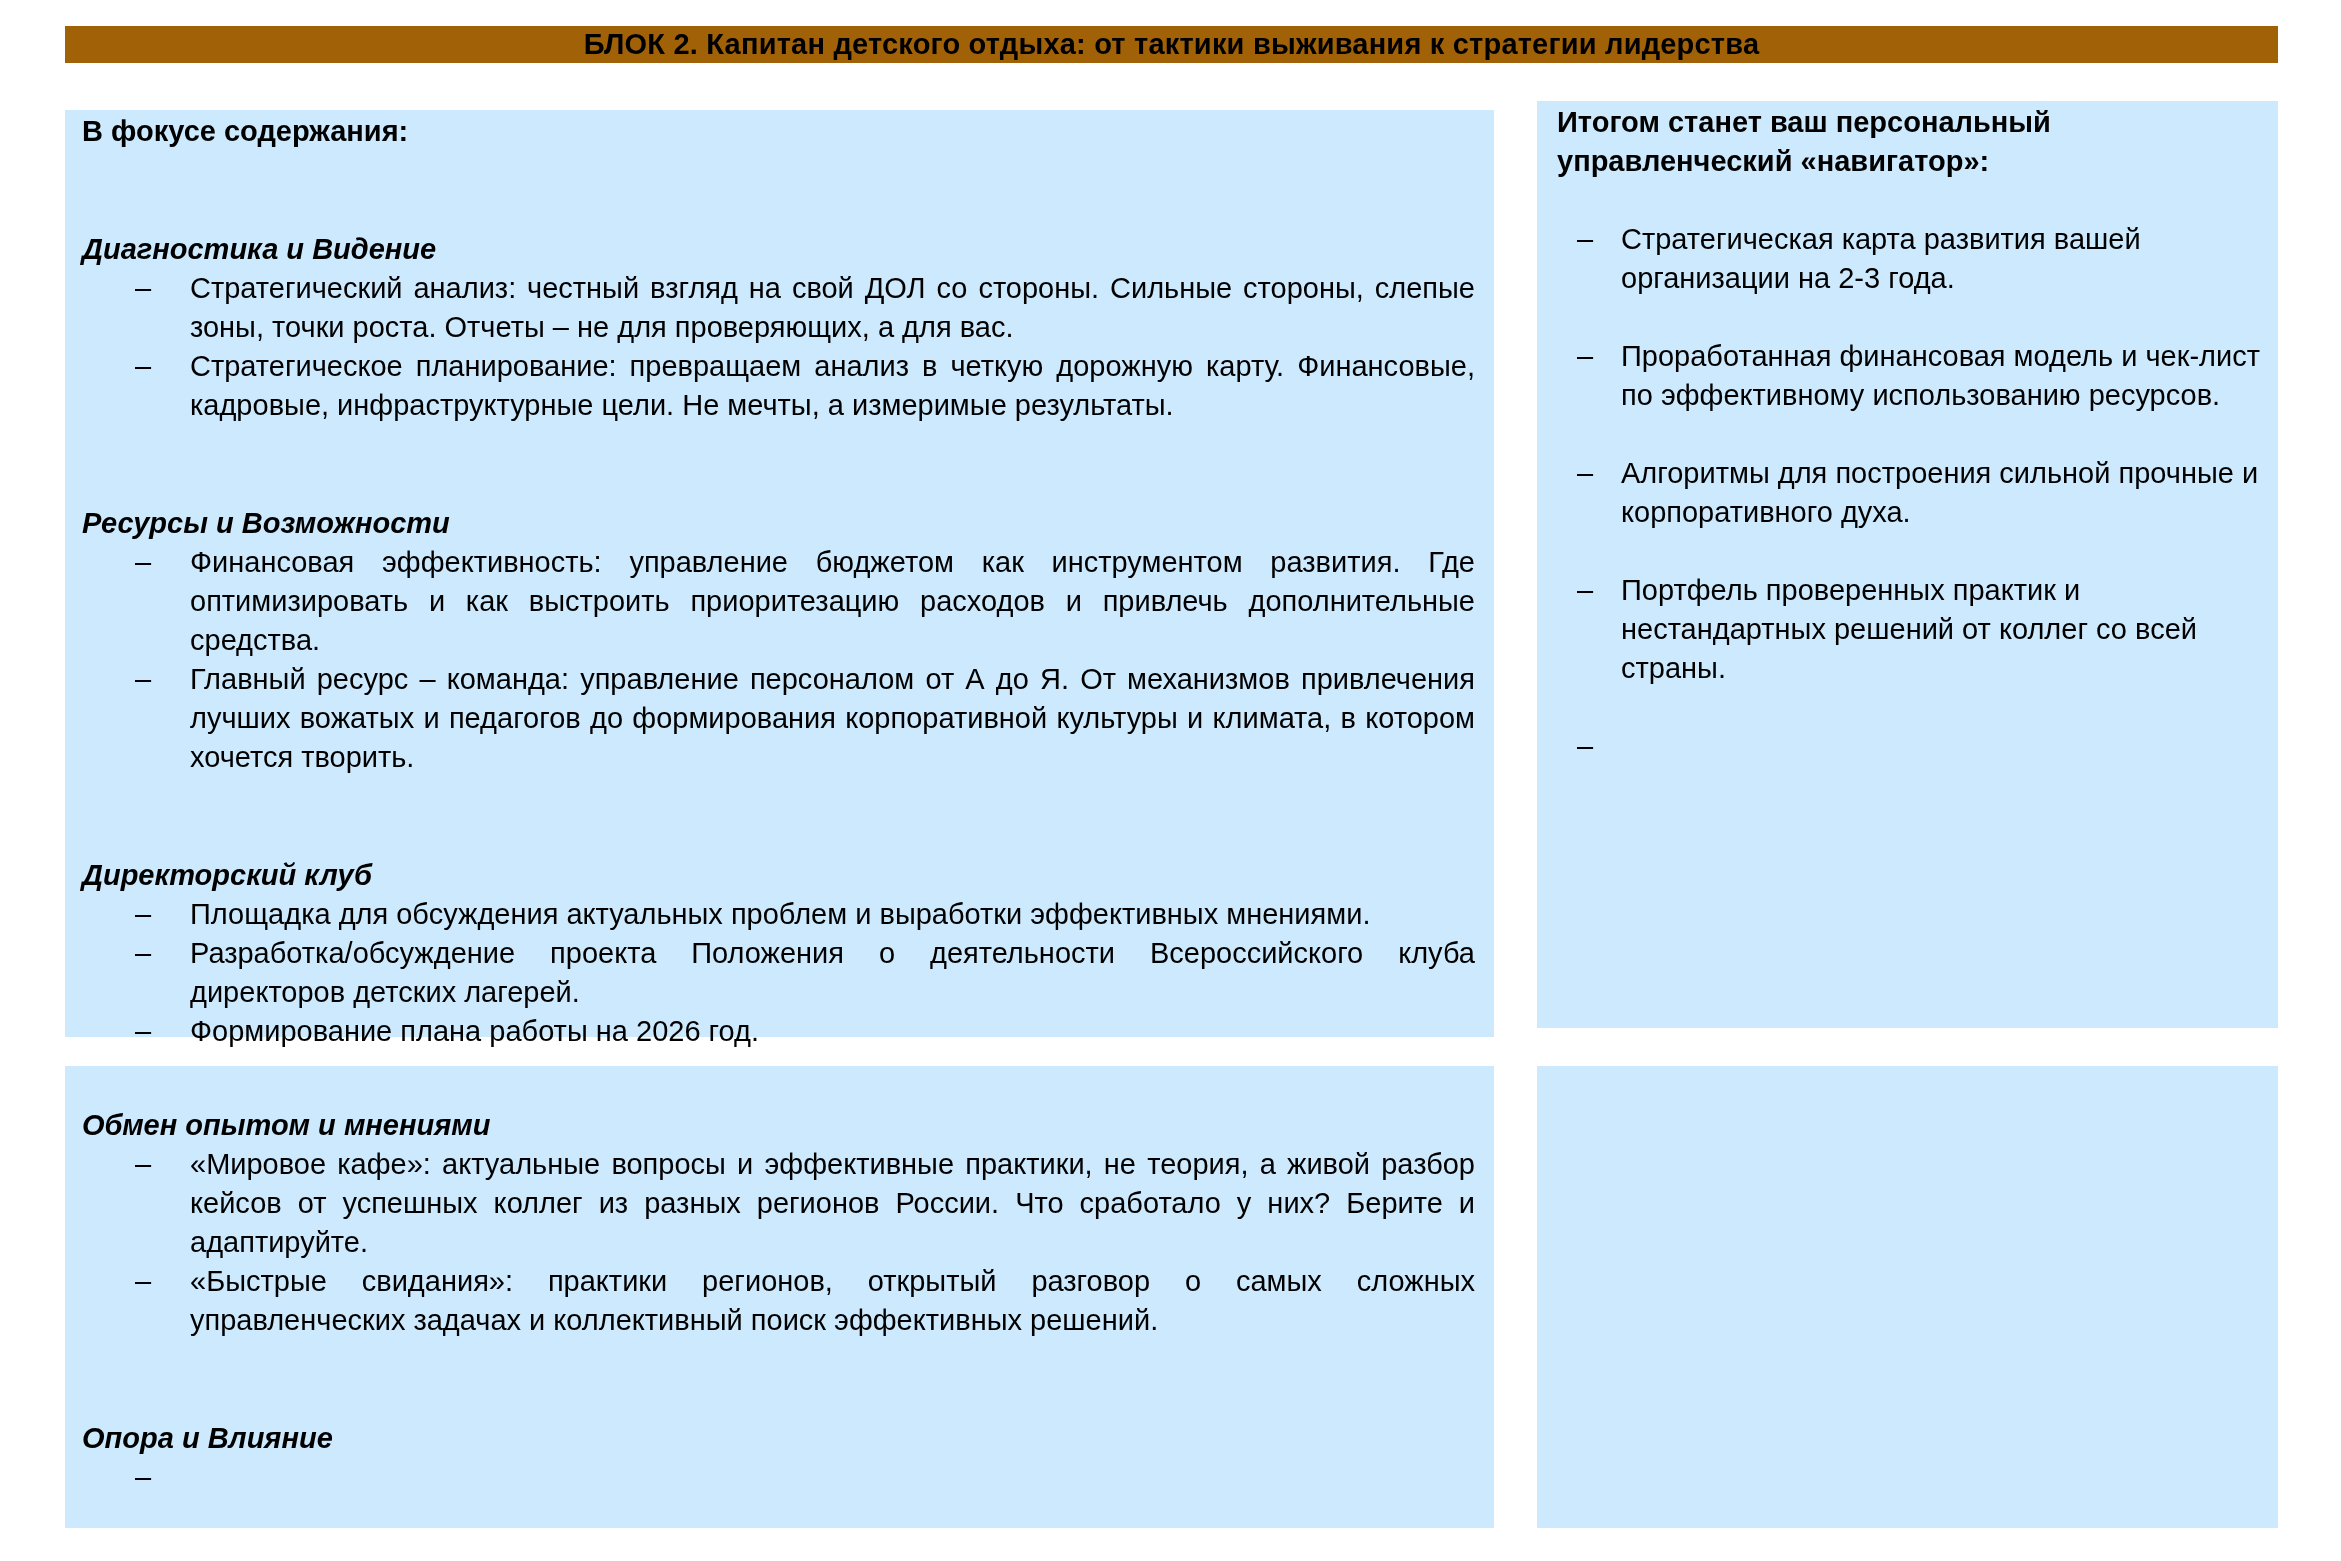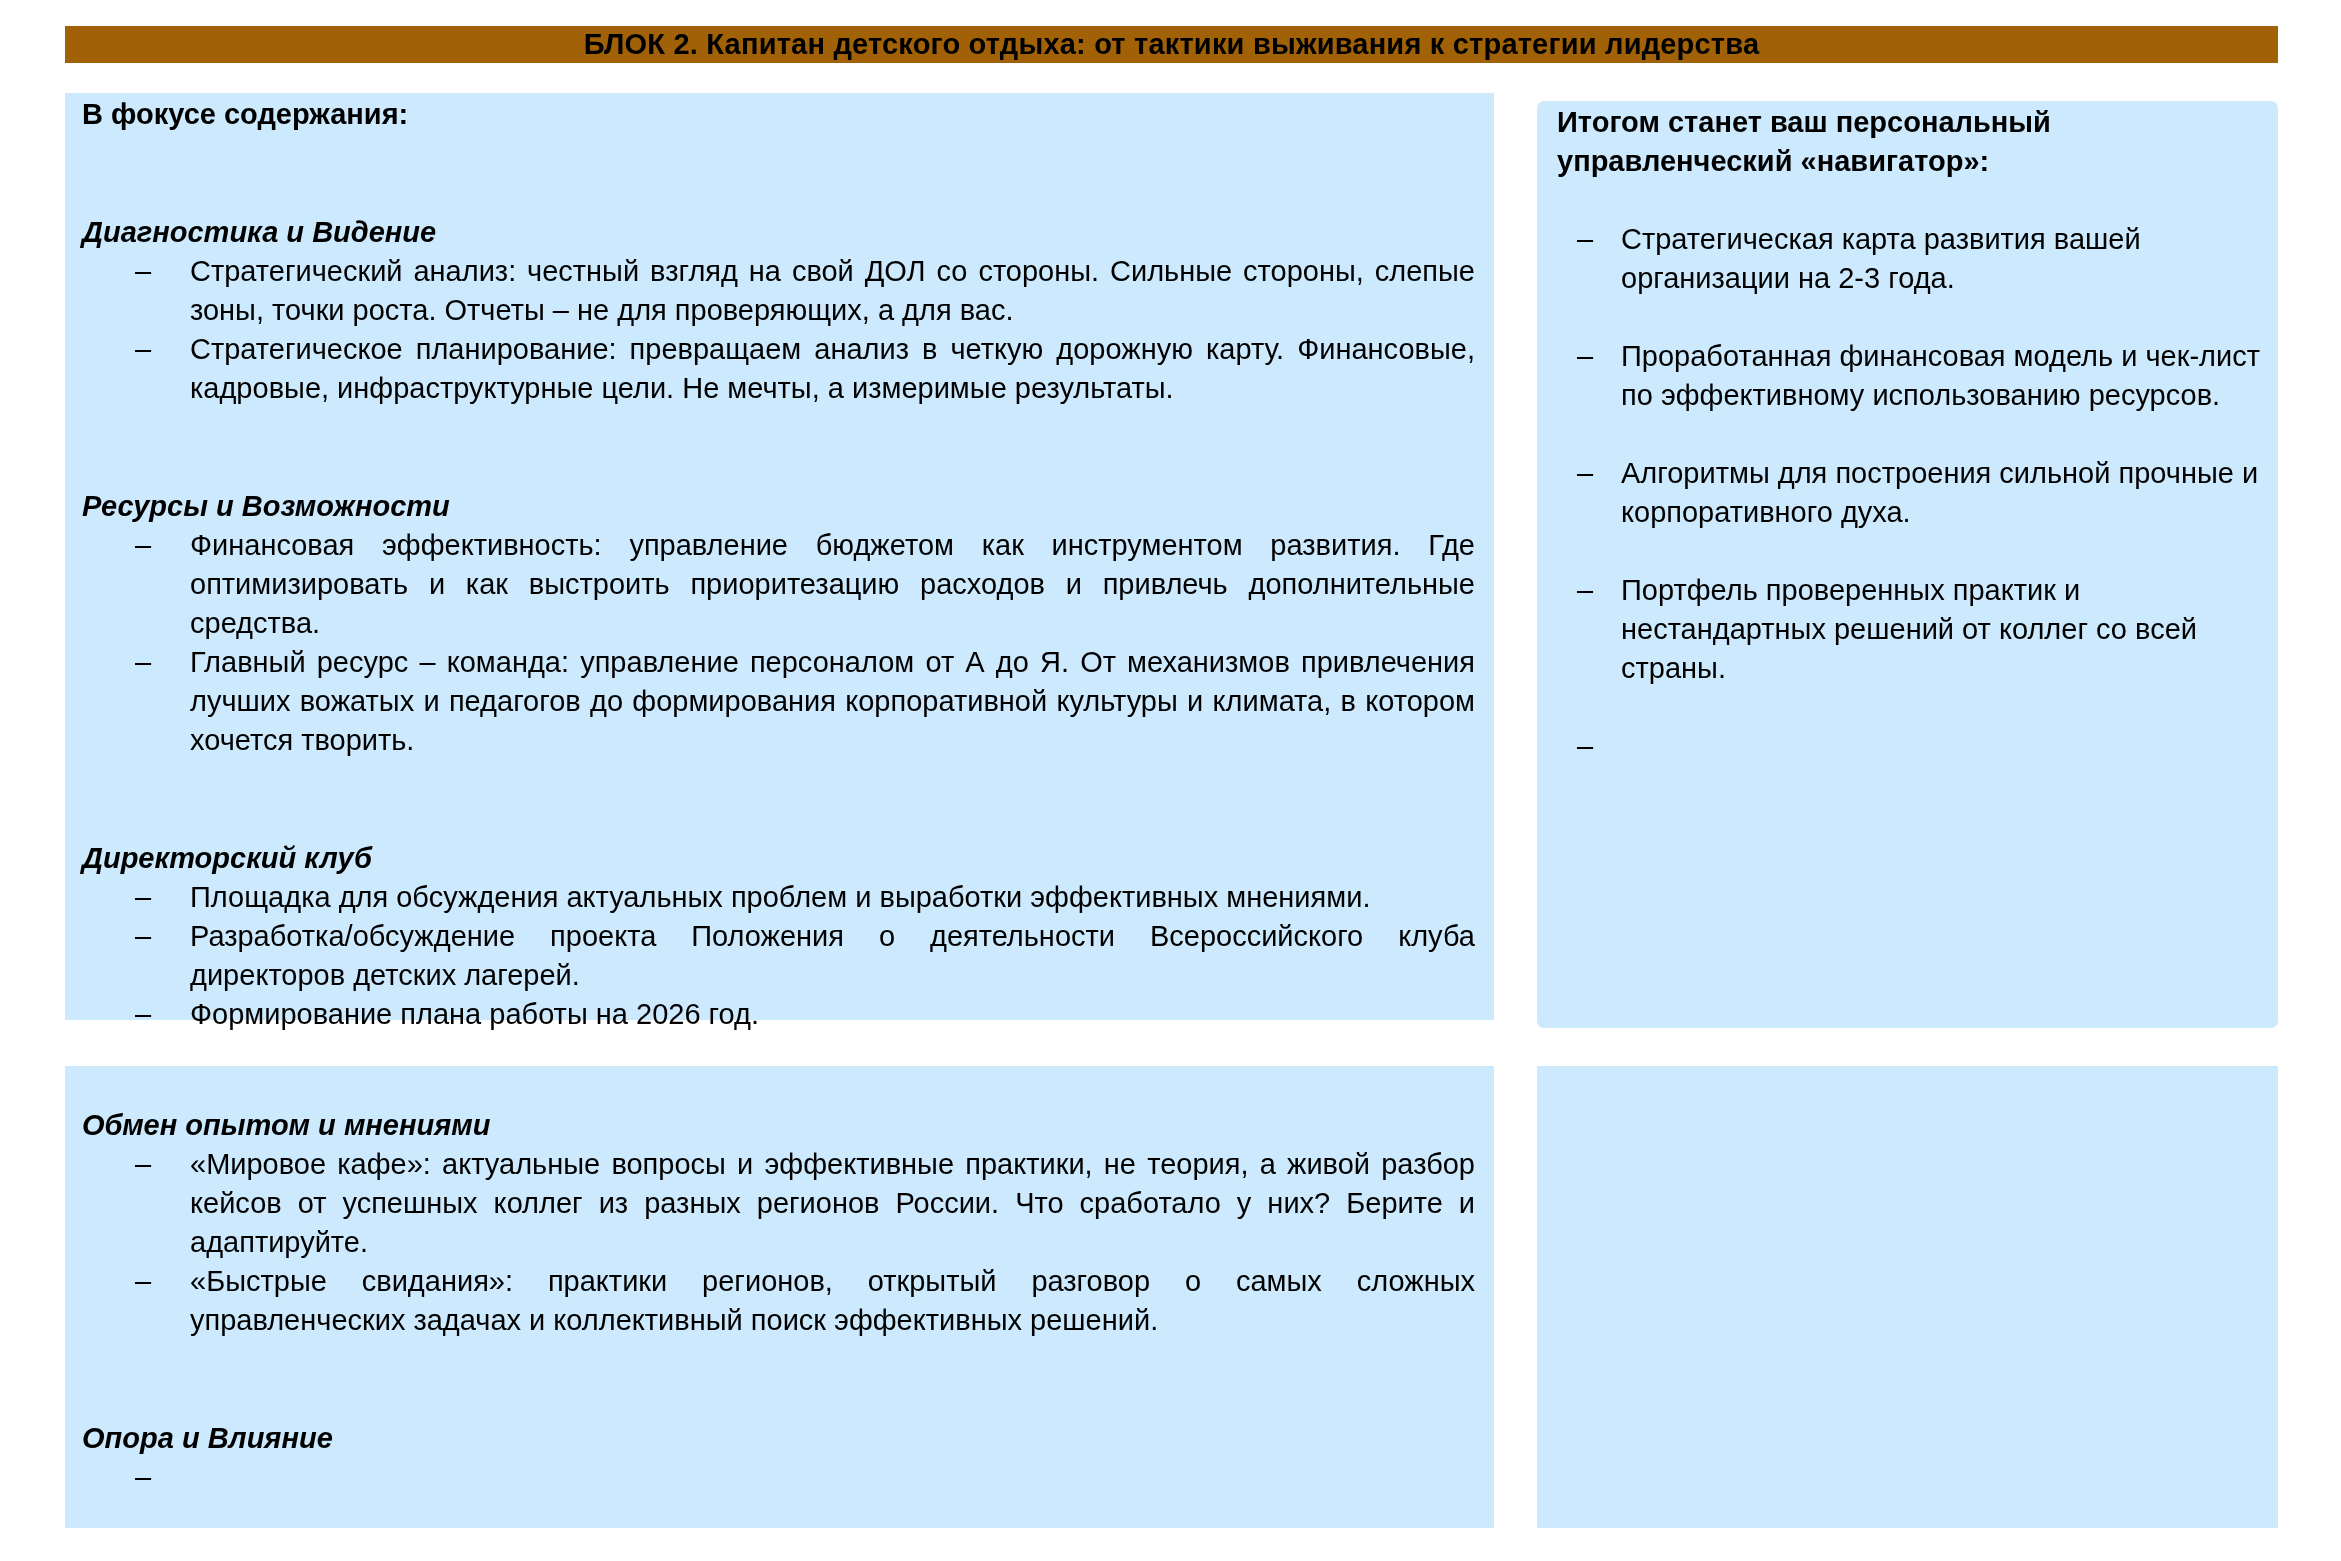--- a/index.html
+++ b/index.html
@@ -6,22 +6,22 @@
   body {
     width: 2342px; height: 1561px; position: relative; overflow: hidden;
     font-family: "Liberation Sans", "DejaVu Sans", sans-serif; color: #000;
   }
   .band {
     position: absolute; left: 65px; top: 26px; width: 2213px; height: 37px;
     background: #a16207; display: flex; align-items: center; justify-content: center;
     font-weight: bold; font-size: 29px; letter-spacing: 0.2px;
   }
   .box { position: absolute; background: #cce9fd; box-sizing: border-box; }
-  #box-left-top { left: 65px; top: 93px; width: 1429px; height: 927px; padding: 0 19px 0 17px; }
-  #box-right-top { left: 1537px; top: 101px; width: 741px; height: 927px; padding: 0 15.6px 0 20px; border-radius: 7px; }
+  #box-left-top { left: 65px; top: 110px; width: 1429px; height: 927px; padding: 0 19px 0 17px; }
+  #box-right-top { left: 1537px; top: 101px; width: 741px; height: 927px; padding: 0 15.6px 0 20px; }
   #box-left-bottom { left: 65px; top: 1066px; width: 1429px; height: 462px; padding: 0 19px 0 17px; }
   #box-right-bottom { left: 1537px; top: 1066px; width: 741px; height: 462px; }
 
   .txt { font-size: 29px; line-height: 39px; }
   .h-bold { font-weight: bold; margin-top: 1.6px; }
   .section-title { font-weight: bold; font-style: italic; margin-top: 40px; }
   .gap { height: 39px; }
   ul.dash { list-style: none; margin: 0; padding: 0; }
   ul.dash li { position: relative; padding-left: 108px; text-align: justify; }
   ul.dash li .dash-mark { position: absolute; left: 53px; top: 0; }

